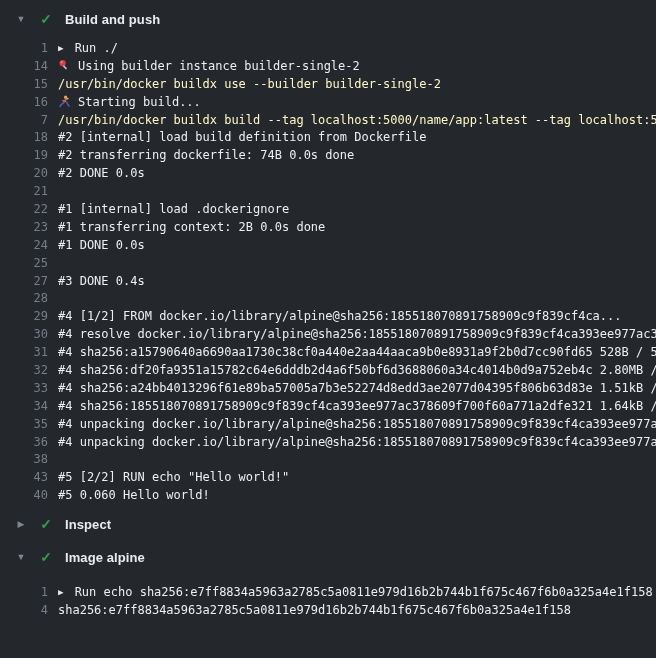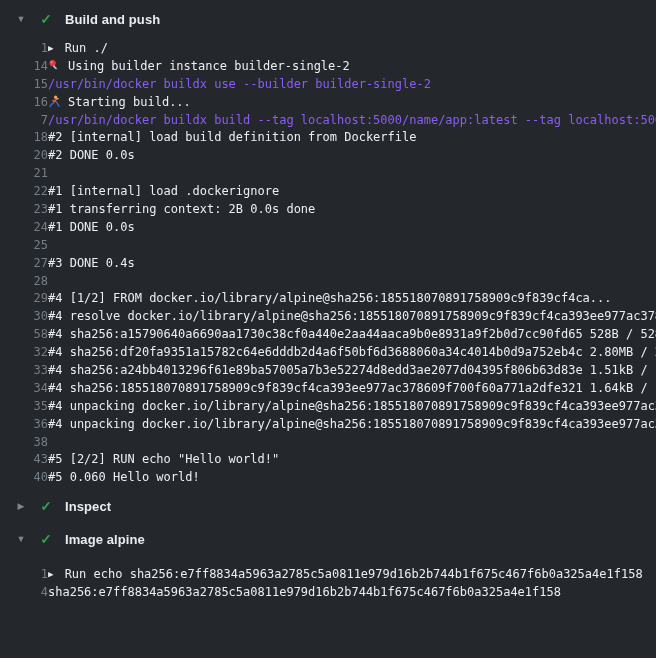--- a/index.html
+++ b/index.html
@@ -39,24 +39,24 @@
     display: flex; align-items: baseline;
     height: 17.9px; line-height: 17.9px;
     font-family: "DejaVu Sans Mono", monospace; font-size: 12px;
     white-space: pre;
   }
   .log-row .gutter {
     flex: 0 0 48px; width: 48px; text-align: right;
     color: #767e87; user-select: none;
   }
   .log-row .content {
-    color: #eceff2;
+    margin-left: 10px; color: #eceff2;
     white-space: pre; overflow: hidden; flex: 1 1 auto;
   }
-  .log-row .content.cmd { color: #8b5cf6; }
+  .log-row .content.cmd { color: #fef9c3; }
   .run-chevron {
     display: inline-block; font-size: 9px; color: #e6e9ec;
     margin-right: 4px; transform: translateY(-1px);
   }
   .emoji-icon {
     display: inline-block; width: 13px; height: 13px;
     vertical-align: -2px; margin-right: 7px;
   }
 </style>
 </head>
@@ -103,20 +103,24 @@
   <div class="log-row">
     <span class="gutter">7</span>
     <span class="content cmd">/usr/bin/docker buildx build --tag localhost:5000/name/app:latest --tag localhost:5000/name/app:latest</span>
   </div>
 
   <div class="log-row">
     <span class="gutter">18</span>
     <span class="content">#2 [internal] load build definition from Dockerfile</span>
   </div>
 
+  <div class="log-row">
+    <span class="gutter">19</span>
+    <span class="content">#2 transferring dockerfile: 74B 0.0s done</span>
+  </div>
 
   <div class="log-row">
     <span class="gutter">20</span>
     <span class="content">#2 DONE 0.0s</span>
   </div>
 
   <div class="log-row">
     <span class="gutter">21</span>
     <span class="content"></span>
   </div>
@@ -156,21 +160,21 @@
     <span class="gutter">29</span>
     <span class="content">#4 [1/2] FROM docker.io/library/alpine@sha256:185518070891758909c9f839cf4ca...</span>
   </div>
 
   <div class="log-row">
     <span class="gutter">30</span>
     <span class="content">#4 resolve docker.io/library/alpine@sha256:185518070891758909c9f839cf4ca393ee977ac378609f700f60a771a2dfe321 done</span>
   </div>
 
   <div class="log-row">
-    <span class="gutter">58</span>
+    <span class="gutter">31</span>
     <span class="content">#4 sha256:a15790640a6690aa1730c38cf0a440e2aa44aaca9b0e8931a9f2b0d7cc90fd65 528B / 528B done</span>
   </div>
 
   <div class="log-row">
     <span class="gutter">32</span>
     <span class="content">#4 sha256:df20fa9351a15782c64e6dddb2d4a6f50bf6d3688060a34c4014b0d9a752eb4c 2.80MB / 2.80MB done</span>
   </div>
 
   <div class="log-row">
     <span class="gutter">33</span>

